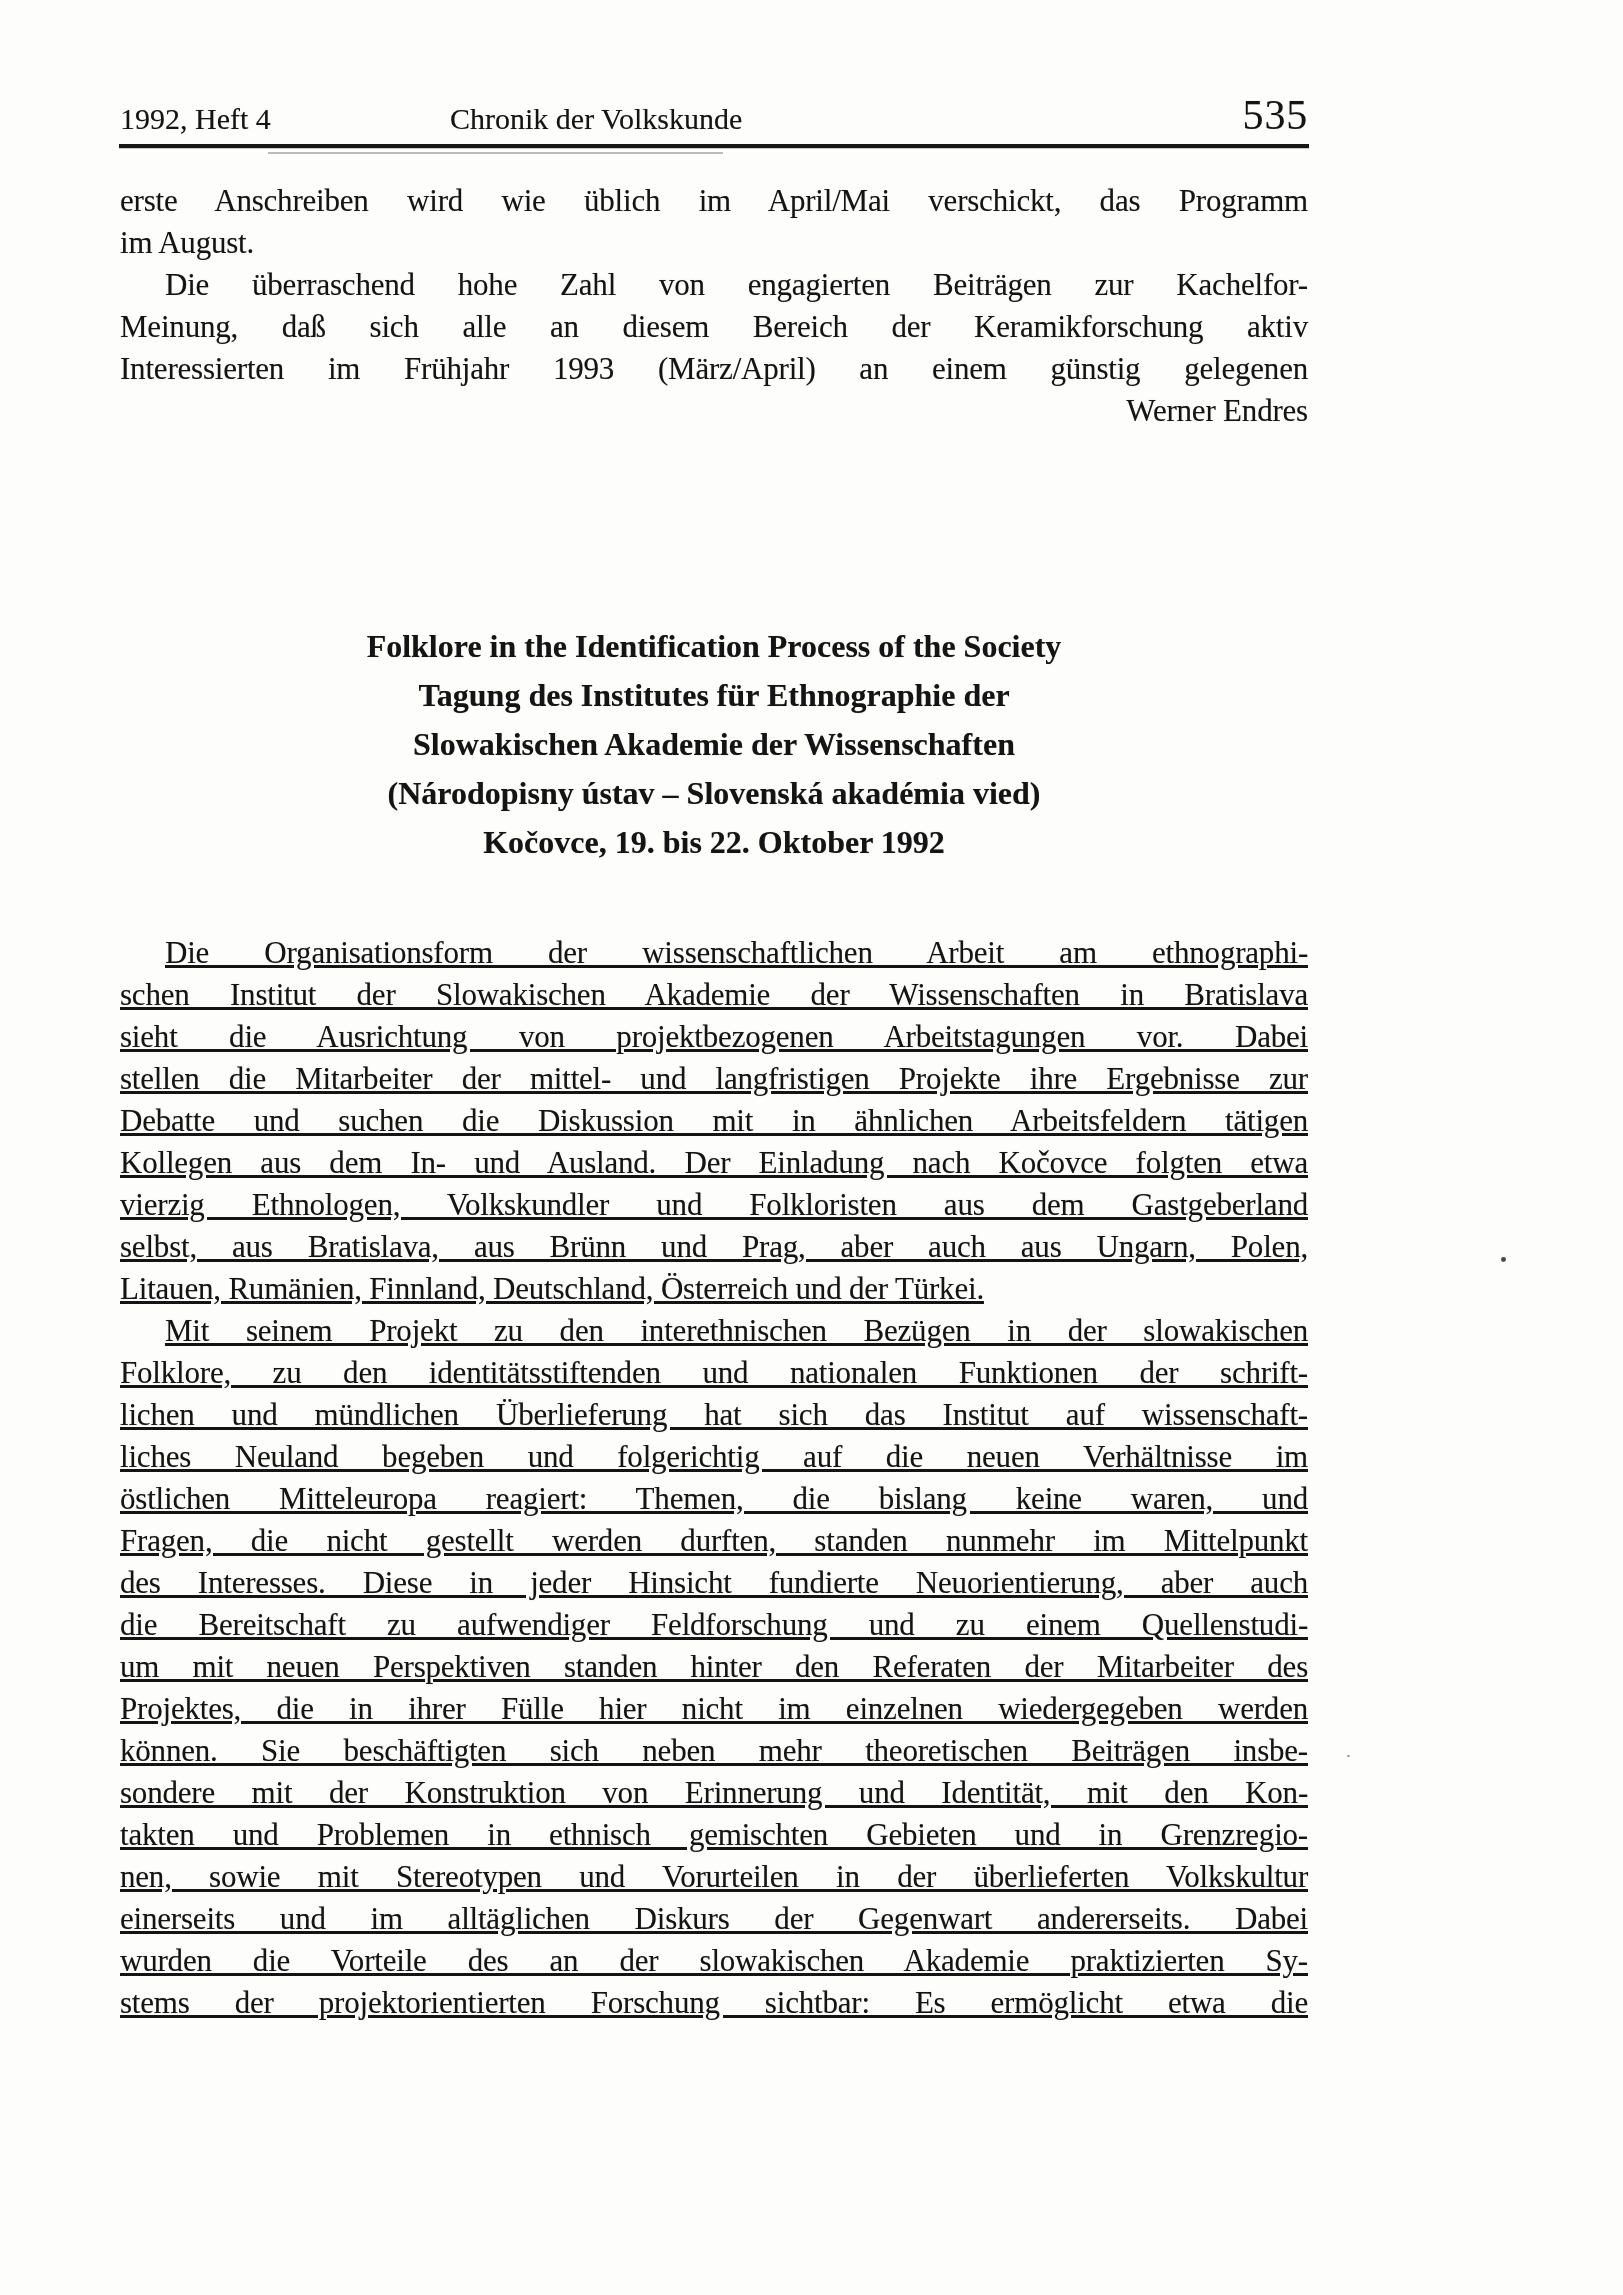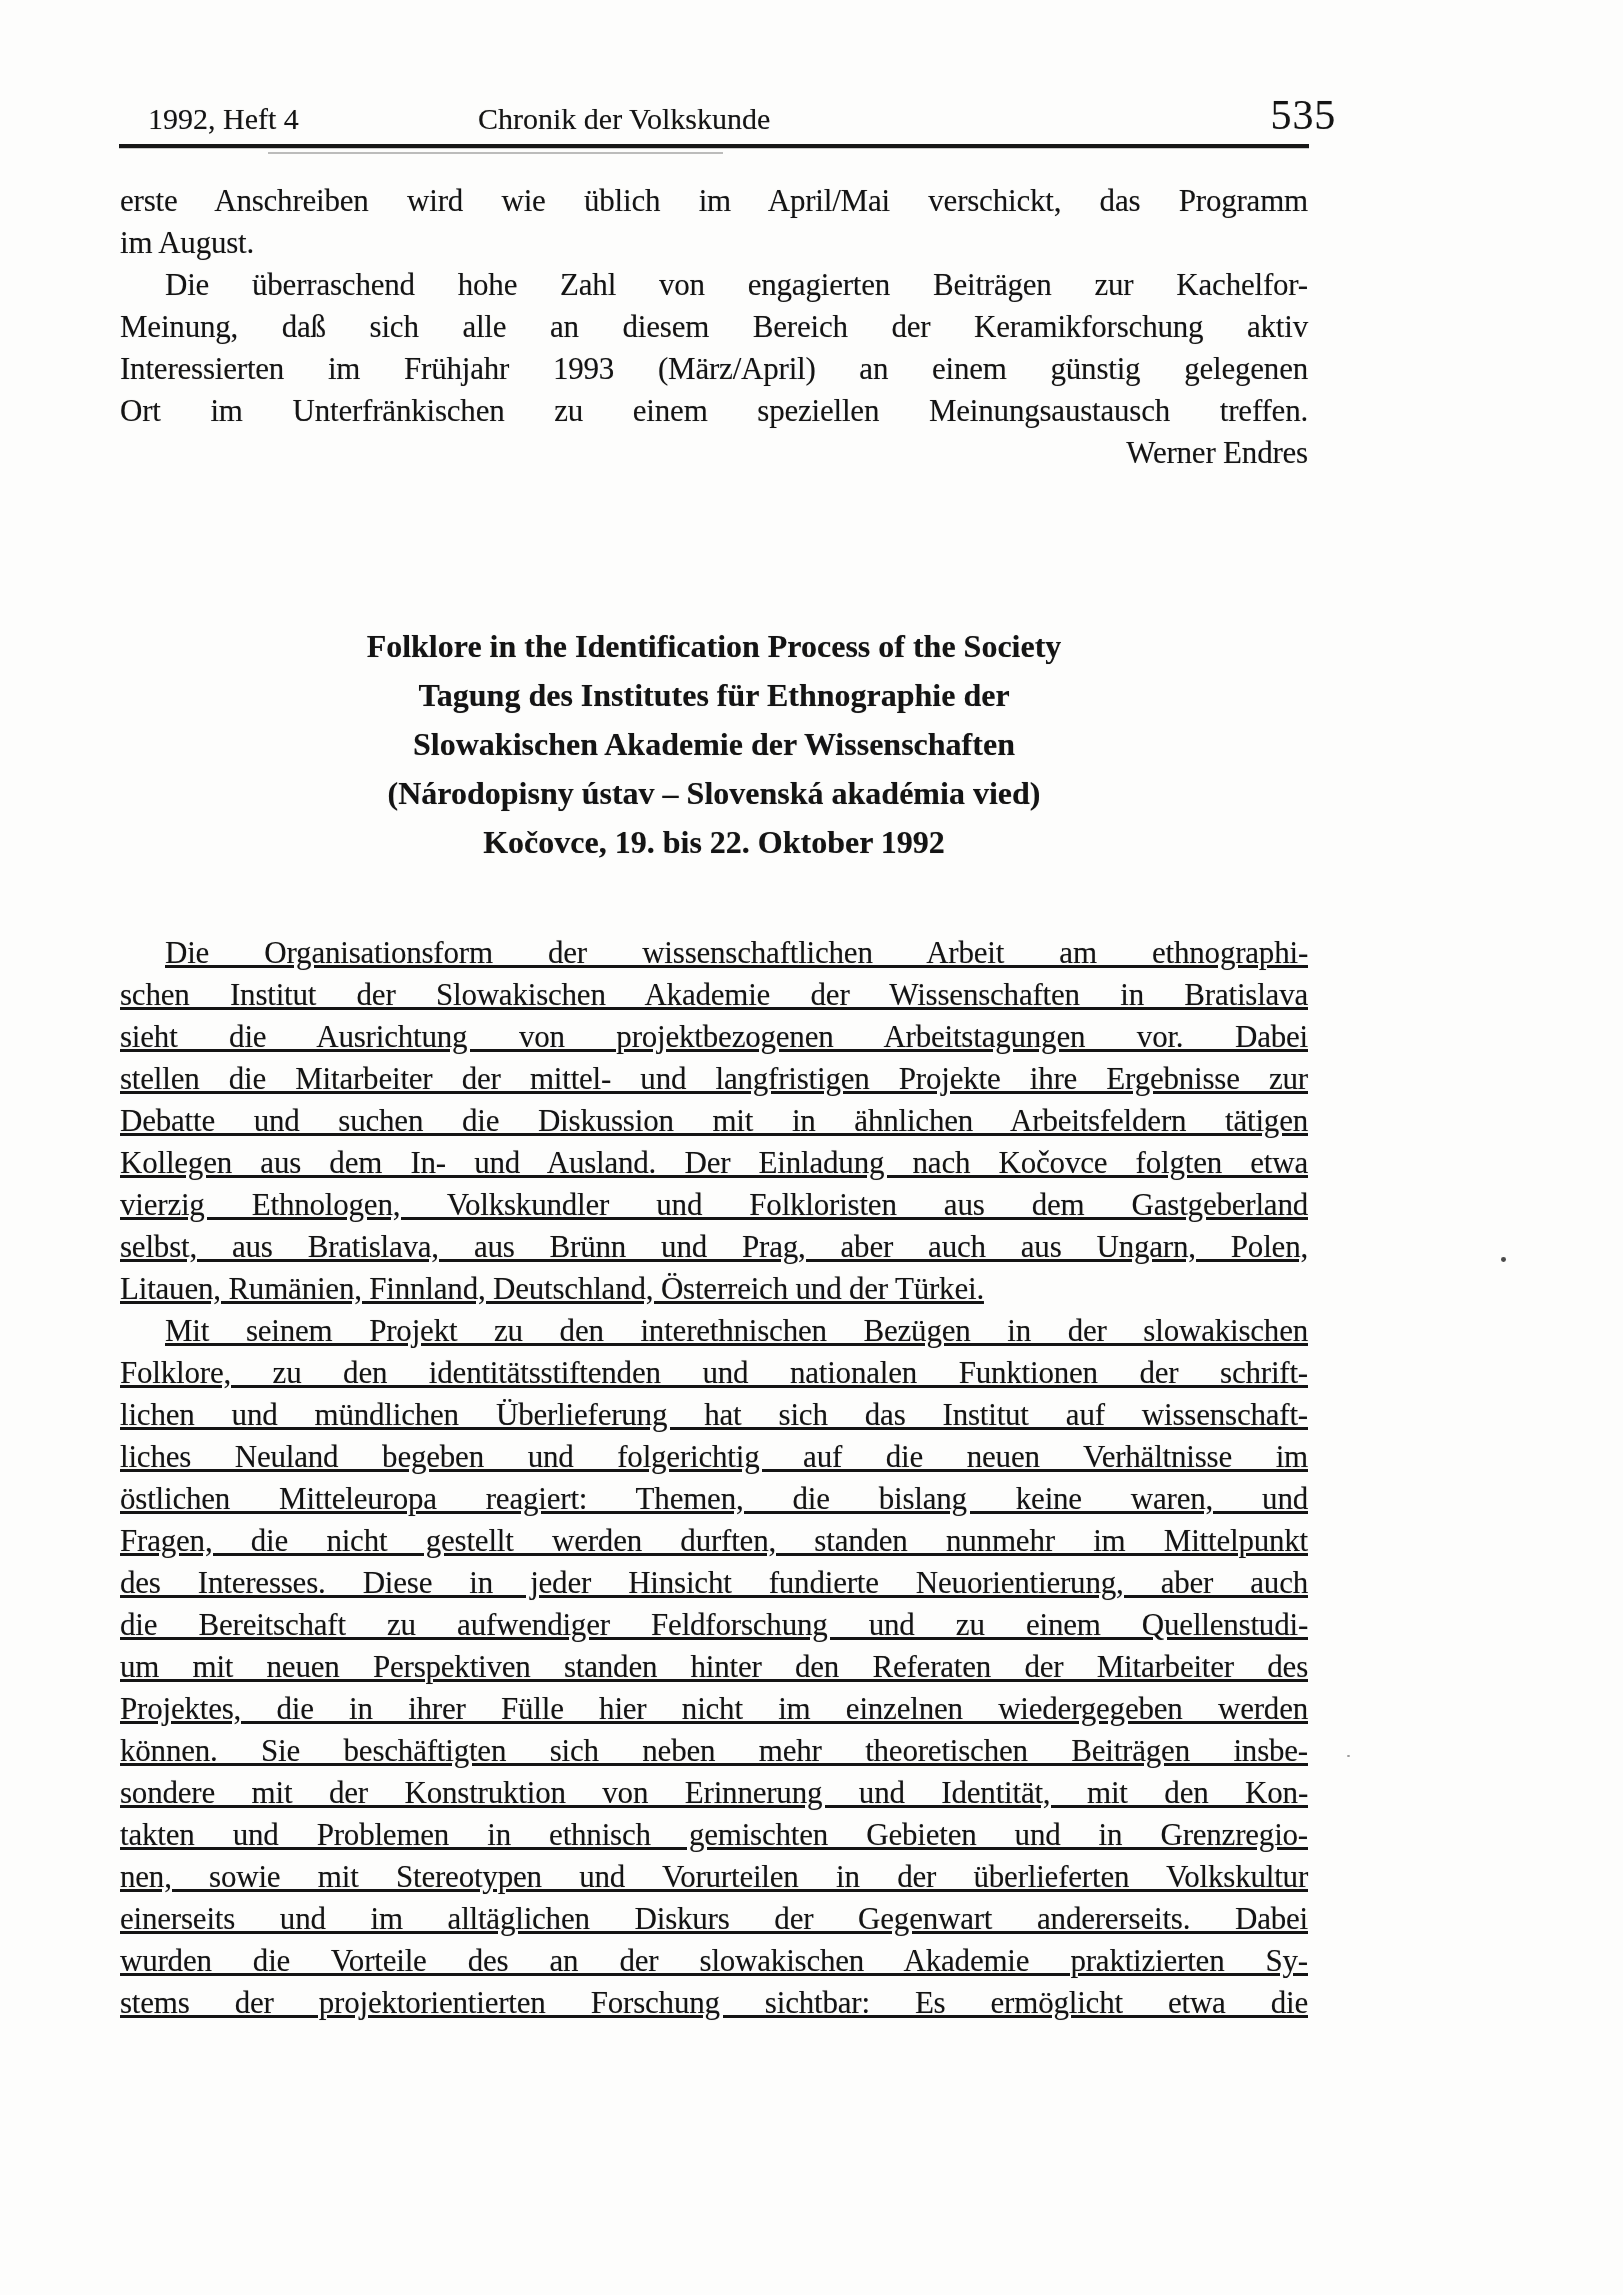--- a/index.html
+++ b/index.html
@@ -18,21 +18,20 @@
     background:var(--paper);
     color:var(--ink);
     overflow:hidden;
   }
   
   .running-head{
     position:absolute;
     left:120px;top:91px;width:1188px;
     display:flex;align-items:baseline;
     text-shadow:0 0 0.8px rgba(20,20,20,.35);
-    margin-left:28px;
   }
   .rh-left{flex:1;font-size:30px;text-align:left;}
   .rh-center{flex:1.6;font-size:30px;}
   .rh-right{flex:1;font-size:42px;text-align:right;letter-spacing:0.8px;}
   .rule{
     position:absolute;left:119px;top:144px;
     width:1190px;height:4px;background:#171717;
     box-shadow:0 0.8px 0 rgba(0,0,0,.25);
   }
   .rule-echo{
@@ -88,21 +87,20 @@
 
   <section class="textblock intro">
     <div class="para">
         <div class="line">erste Anschreiben wird wie üblich im April/Mai verschickt, das Programm</div>
         <div class="line no-stretch">im August.</div>
       </div>
     <div class="para">
         <div class="line indent">Die überraschend hohe Zahl von engagierten Beiträgen zur Kachelfor-</div>
         <div class="line">Meinung, daß sich alle an diesem Bereich der Keramikforschung aktiv</div>
         <div class="line">Interessierten im Frühjahr 1993 (März/April) an einem günstig gelegenen</div>
-        <div class="line">Ort im Unterfränkischen zu einem speziellen Meinungsaustausch treffen.</div>
       </div>
     <div class="signature">Werner Endres</div>
   </section>
 
   <section class="article-title">
       <div class="line">Folklore in the Identification Process of the Society</div>
       <div class="line">Tagung des Institutes für Ethnographie der</div>
       <div class="line">Slowakischen Akademie der Wissenschaften</div>
       <div class="line">(Národopisny ústav – Slovenská akadémia vied)</div>
       <div class="line">Kočovce, 19. bis 22. Oktober 1992</div>

